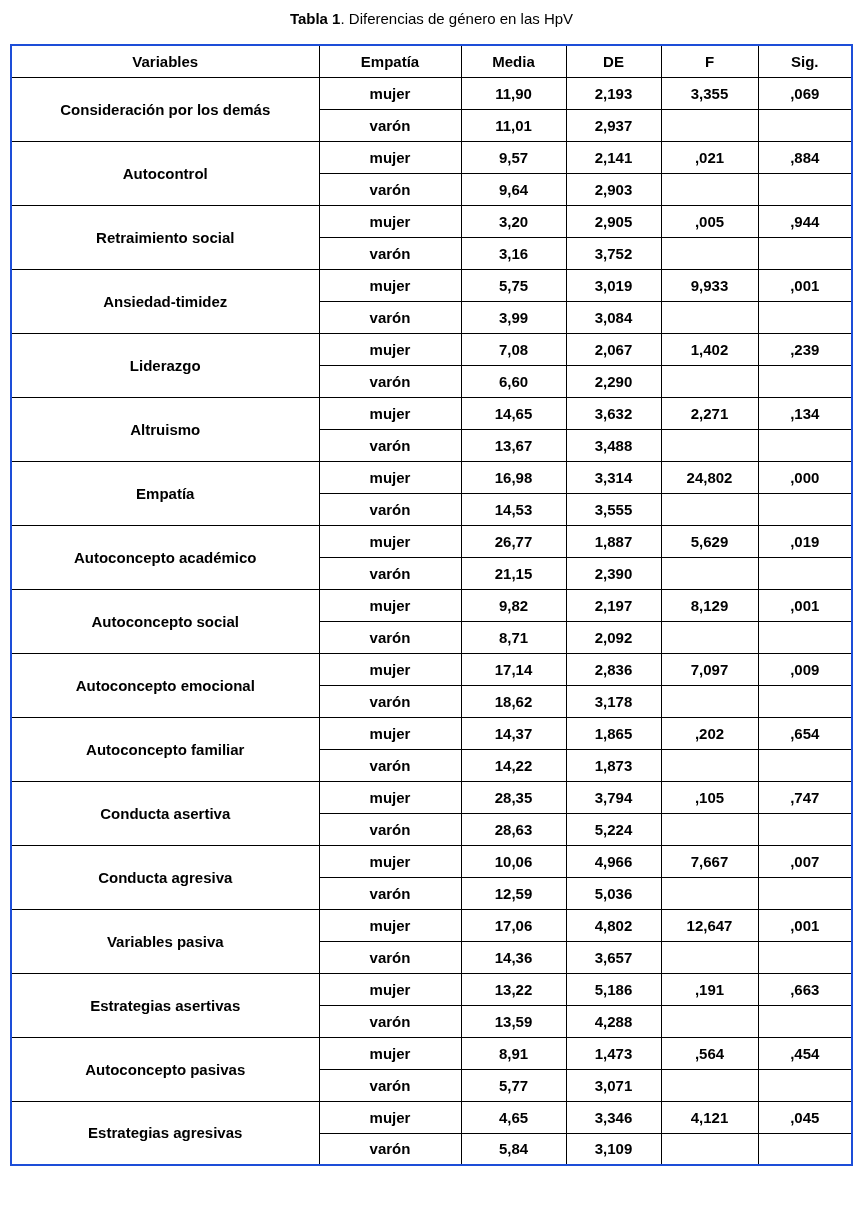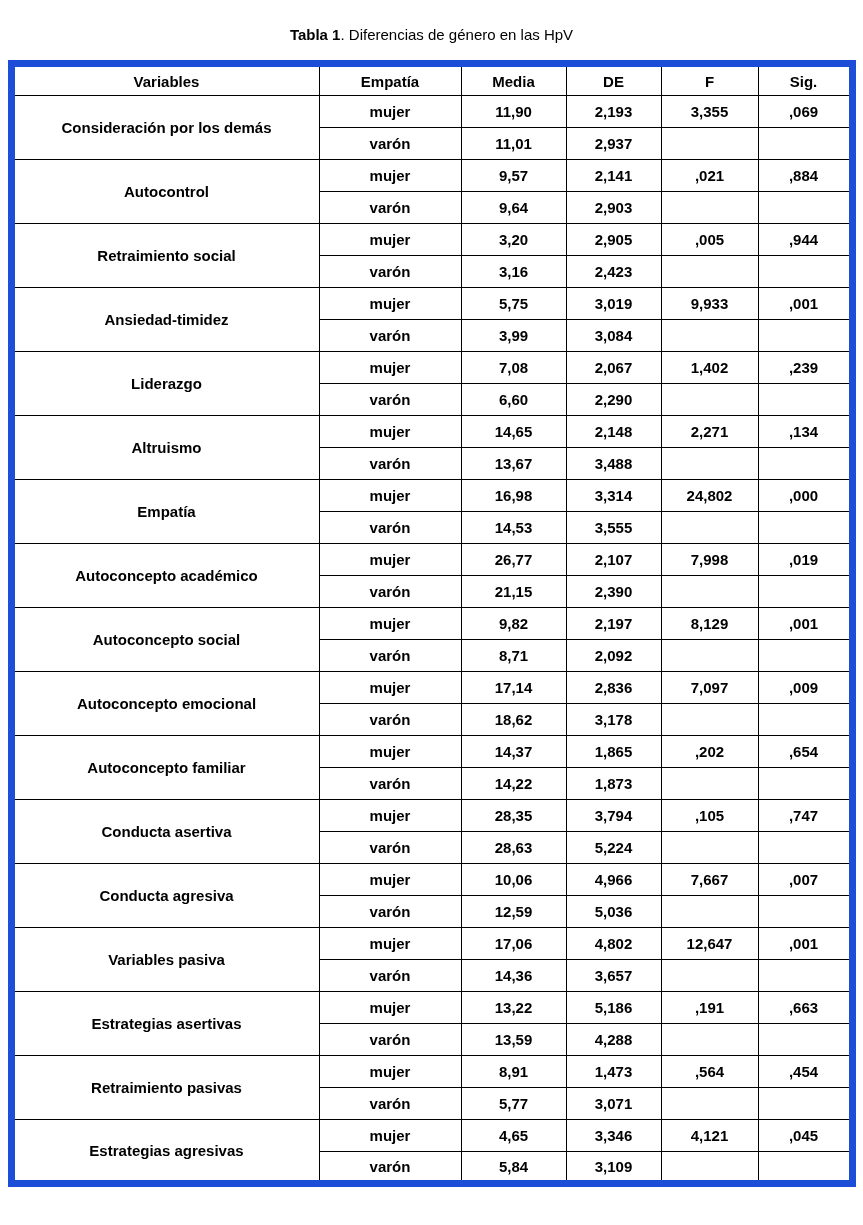--- a/index.html
+++ b/index.html
@@ -5,37 +5,37 @@
   * { box-sizing: border-box; margin: 0; padding: 0; }
   body {
     background: #ffffff;
     font-family: "Liberation Sans", sans-serif;
     color: #000000;
   }
   .page {
     width: 863px;
     height: 1225px;
     background: #ffffff;
-    padding-top: 24px;
+    padding-top: 8px;
   }
   .title {
     text-align: center;
     font-size: 15px;
     color: #000000;
     line-height: 22px;
   }
   .title .title-bold {
     font-weight: bold;
   }
   table.stats {
     border-collapse: collapse;
     table-layout: fixed;
     width: 841px;
     margin: 14px auto 0 auto;
-    border: 7px solid #1d4ed8;
+    border: 2px solid #1d4ed8;
   }
   table.stats th,
   table.stats td {
     border: 1px solid #000000;
     font-weight: bold;
     font-size: 15px;
     text-align: center;
     vertical-align: middle;
     height: 32px;
     padding: 1px 4px;
@@ -112,21 +112,21 @@
           <td rowspan="2">Retraimiento social</td>
           <td>mujer</td>
           <td>3,20</td>
           <td>2,905</td>
           <td>,005</td>
           <td>,944</td>
         </tr>
         <tr>
           <td>varón</td>
           <td>3,16</td>
-          <td>2,423</td>
+          <td>3,752</td>
           <td></td>
           <td></td>
         </tr>
         <tr>
           <td rowspan="2">Ansiedad-timidez</td>
           <td>mujer</td>
           <td>5,75</td>
           <td>3,019</td>
           <td>9,933</td>
           <td>,001</td>
@@ -150,21 +150,21 @@
           <td>varón</td>
           <td>6,60</td>
           <td>2,290</td>
           <td></td>
           <td></td>
         </tr>
         <tr>
           <td rowspan="2">Altruismo</td>
           <td>mujer</td>
           <td>14,65</td>
-          <td>2,148</td>
+          <td>3,632</td>
           <td>2,271</td>
           <td>,134</td>
         </tr>
         <tr>
           <td>varón</td>
           <td>13,67</td>
           <td>3,488</td>
           <td></td>
           <td></td>
         </tr>
@@ -180,22 +180,22 @@
           <td>varón</td>
           <td>14,53</td>
           <td>3,555</td>
           <td></td>
           <td></td>
         </tr>
         <tr>
           <td rowspan="2">Autoconcepto académico</td>
           <td>mujer</td>
           <td>26,77</td>
-          <td>2,107</td>
-          <td>7,998</td>
+          <td>1,887</td>
+          <td>5,629</td>
           <td>,019</td>
         </tr>
         <tr>
           <td>varón</td>
           <td>21,15</td>
           <td>2,390</td>
           <td></td>
           <td></td>
         </tr>
         <tr>
@@ -297,21 +297,21 @@
           <td>,663</td>
         </tr>
         <tr>
           <td>varón</td>
           <td>13,59</td>
           <td>4,288</td>
           <td></td>
           <td></td>
         </tr>
         <tr>
-          <td rowspan="2">Retraimiento pasivas</td>
+          <td rowspan="2">Autoconcepto pasivas</td>
           <td>mujer</td>
           <td>8,91</td>
           <td>1,473</td>
           <td>,564</td>
           <td>,454</td>
         </tr>
         <tr>
           <td>varón</td>
           <td>5,77</td>
           <td>3,071</td>

